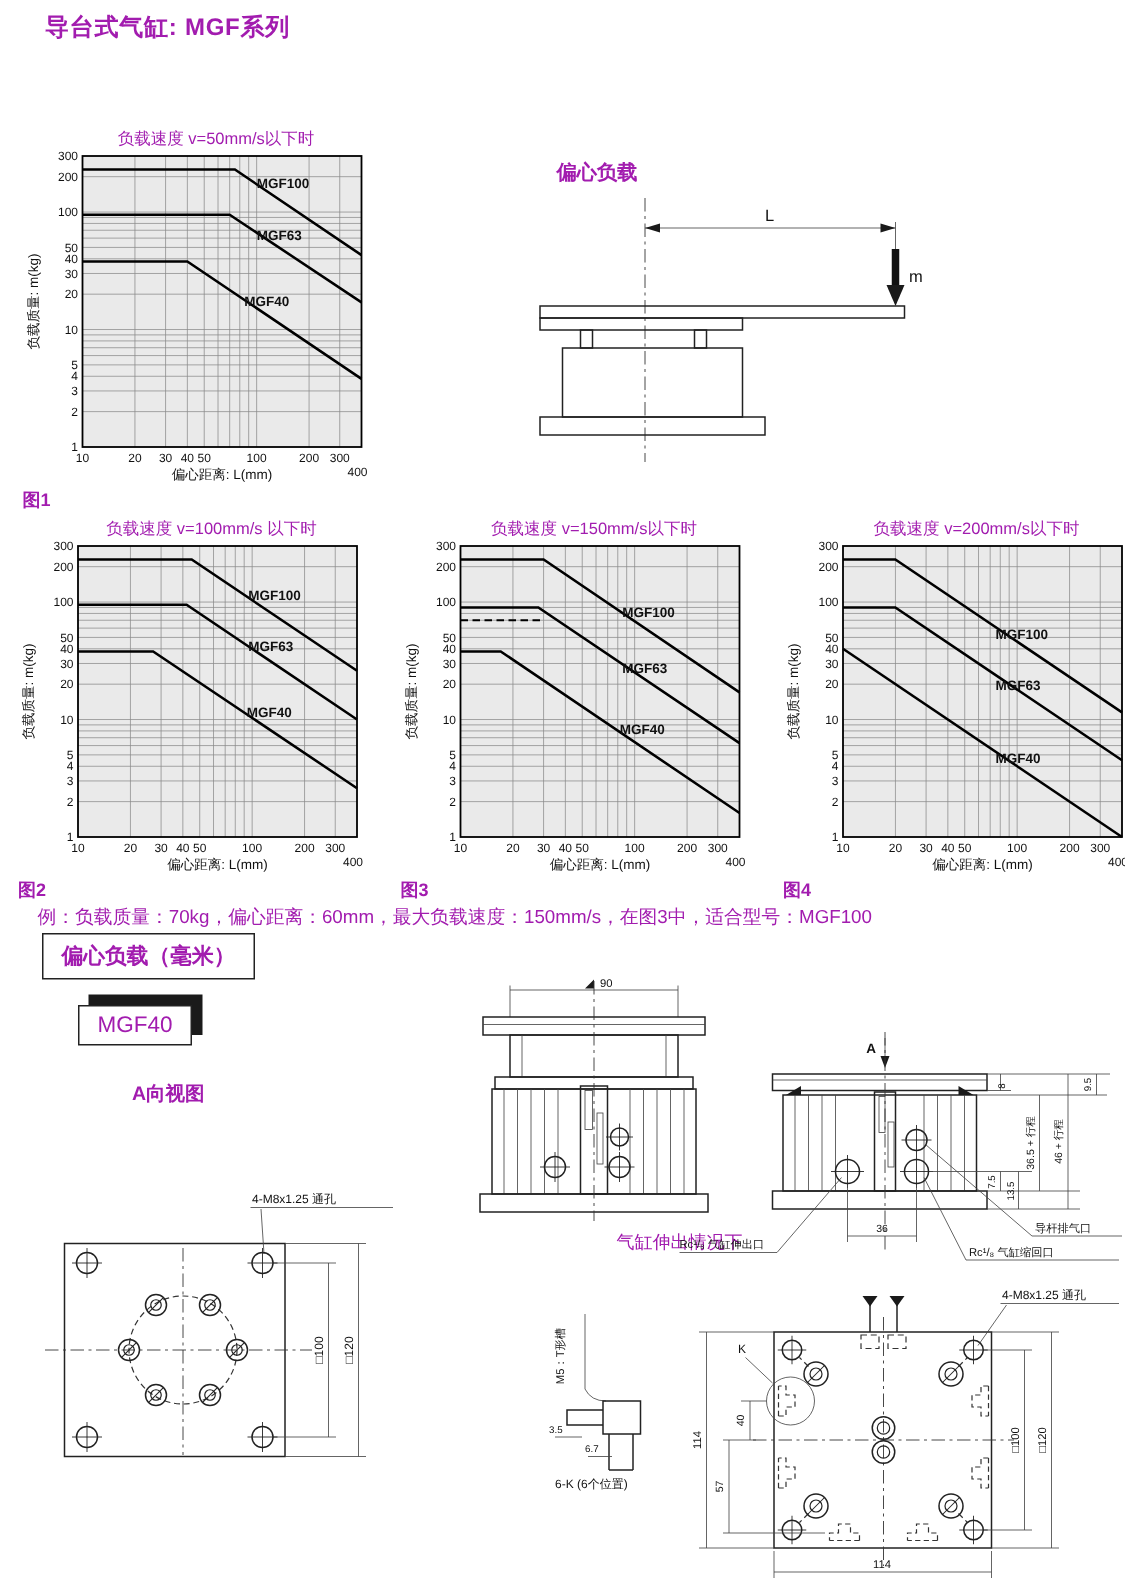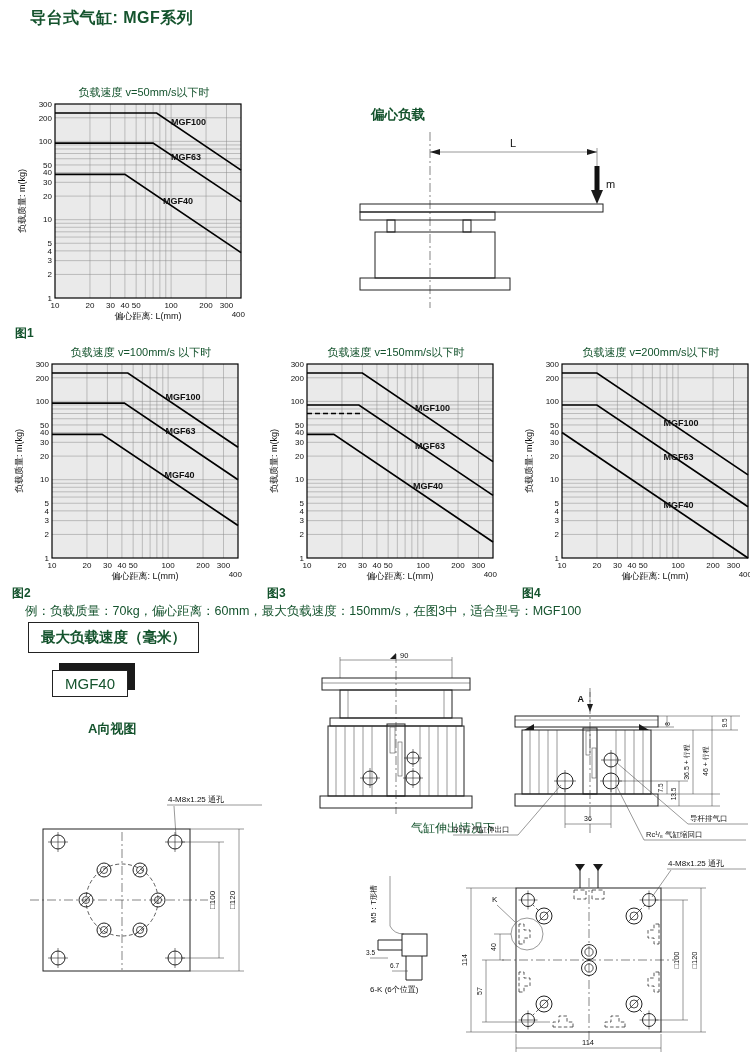--- a/index.html
+++ b/index.html
@@ -1,17 +1,17 @@
 <!DOCTYPE html>
 <html><head>
 <meta charset="utf-8">
 <style>
   html,body{margin:0;padding:0;background:#fff}
   .page{position:relative;width:750px;height:1060px;background:#fff;overflow:hidden;
-        font-family:"Liberation Sans","DejaVu Sans",sans-serif;color:#14532d}
+        font-family:"Liberation Sans","DejaVu Sans",sans-serif;color:#a21caf}
   .abs{position:absolute}
   .page-title{font-size:16px;font-weight:bold;letter-spacing:.5px}
   .chart{position:absolute;width:232px}
   .chart-title{font-size:11px;font-weight:normal;text-align:center;white-space:nowrap;padding-left:26px}
   .chart-caption{font-size:12px;font-weight:bold;text-align:left;margin-top:1px}
   .ecc-title{font-size:13.5px;font-weight:bold}
   .example{font-size:12.5px;white-space:nowrap}
   .section-box{border:1.5px solid #222;padding:5px 12px;font-size:14.5px;font-weight:bold;background:#fff}
   .model-box{border:1.5px solid #222;padding:4px 12px;font-size:15px;background:#fff;box-shadow:7px -7px 0 #1a1a1a}
   .aview-title{font-size:13px;font-weight:600}
@@ -322,21 +322,21 @@
         <polyline points="40.0,45.0 74.9,45.0 226.0,146.8" fill="none" stroke="#000" stroke-width="1.7" stroke-dasharray="none"></polyline>
         <text x="141.59506876889284" y="99.6911806291045" font-size="9" font-weight="bold">MGF63</text>
         <polyline points="40.0,72.5 226.0,198.0" fill="none" stroke="#000" stroke-width="1.7" stroke-dasharray="none"></polyline>
         <text x="141.59506876889284" y="148.3888313306053" font-size="9" font-weight="bold">MGF40</text>
       </svg>
     <div class="chart-caption">图4</div>
   </div>
 
   <div class="abs example" style="left:25px;top:603px">例：负载质量：70kg，偏心距离：60mm，最大负载速度：150mm/s，在图3中，适合型号：MGF100</div>
 
-  <div class="abs section-box" style="left:28px;top:622px">最大负载速度（毫米）</div>
+  <div class="abs section-box" style="left:28px;top:622px">偏心负载（毫米）</div>
 
   <div class="abs model-box" style="left:52px;top:670px">MGF40</div>
 
   <svg class="abs" style="left:300px;top:650px" width="195" height="168" viewBox="0 0 195 168">
     <g>
       <line class="thin" x1="40" y1="10" x2="152" y2="10"></line>
       <line class="thin" x1="40" y1="7" x2="40" y2="28"></line>
       <line class="thin" x1="152" y1="7" x2="152" y2="28"></line>
       <polygon class="fillb" points="90,9 96,3 96,9"></polygon>
       <rect class="ln" x="22" y="28" width="148" height="12"></rect>

